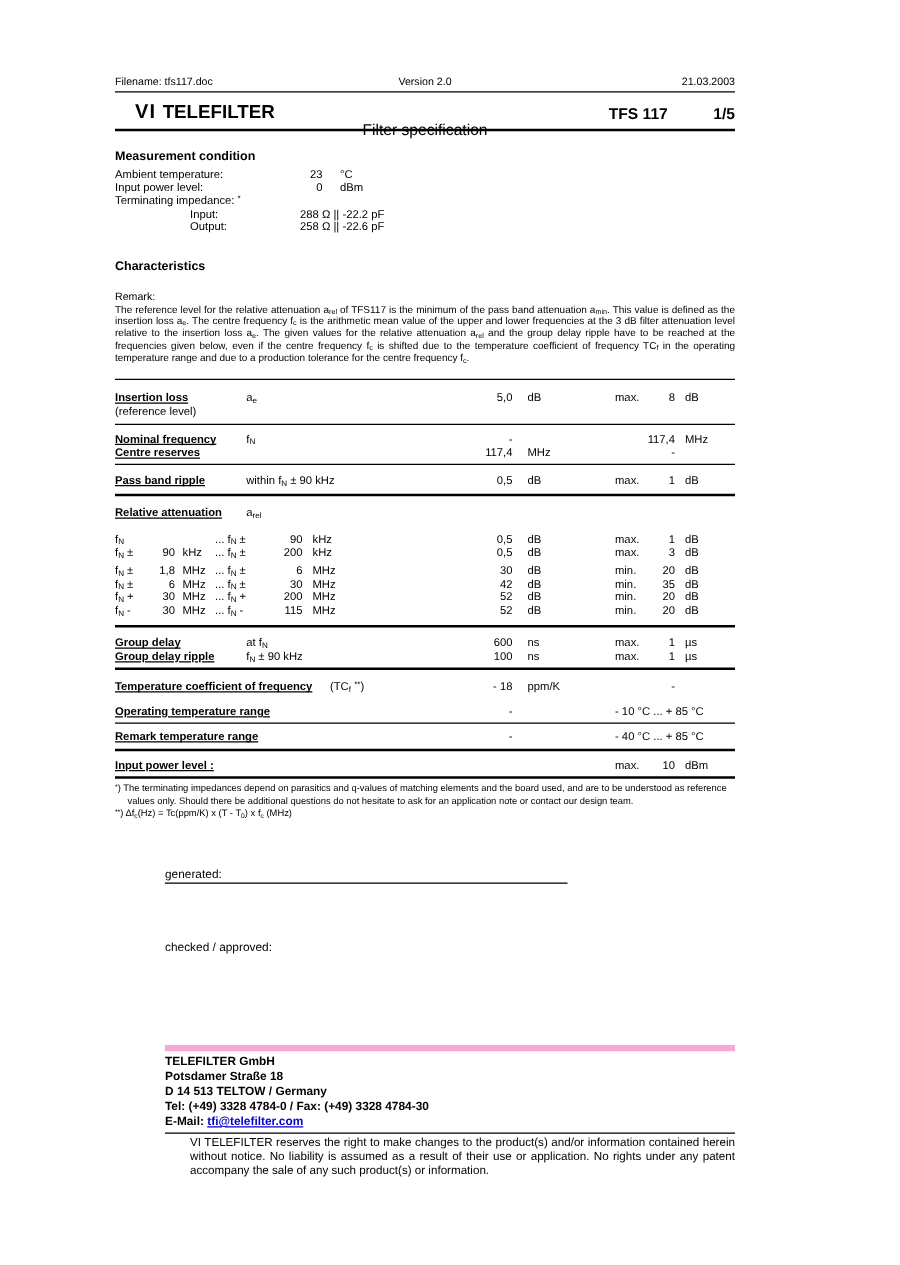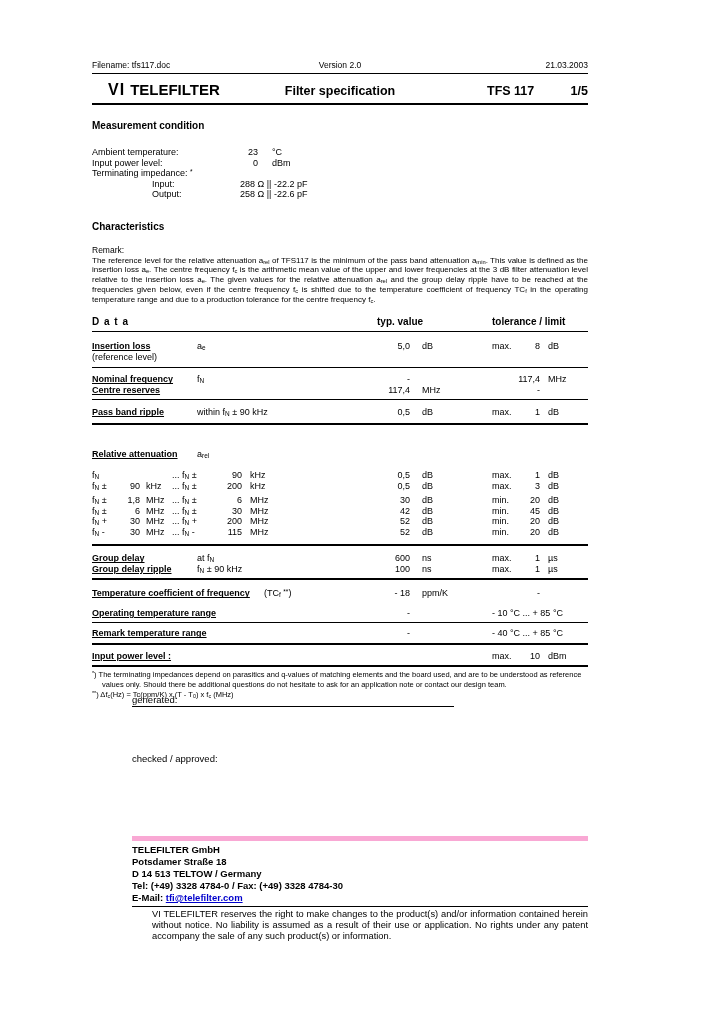--- a/index.html
+++ b/index.html
@@ -16,29 +16,29 @@
 
   
   .hm { display:flex; font-size:8.5px; line-height:11px; }
   .hm > span { flex:1; }
   .hm .c { text-align:center; }
   .hm .r { text-align:right; }
   .hm-rule { margin-top:2px; }
   .hmain { position:relative; height:24px; margin-top:5px; }
   .hmain .logo { position:absolute; left:16px; top:2px; font-size:15px; font-weight:bold; }
   .hmain .logo .vi { font-size:16px; letter-spacing:1px; margin-right:5px; }
-  .hmain .title { position:absolute; left:50%; transform:translateX(-50%); top:5px; font-size:12.5px; font-weight:bold;text-align:center; }
+  .hmain .title { position:absolute; left:50%; transform:translateX(-50%); top:18px; font-size:12.5px; font-weight:normal;text-align:center; }
   .hmain .part { position:absolute; left:395px; top:5px; font-size:12.5px; font-weight:bold; }
   .hmain .pg { position:absolute; right:0; top:5px; font-size:12.5px; font-weight:bold; }
   .hmain-rule { border-top-width:2px; }
 
   
   .sec-h { font-size:10px; font-weight:bold; }
   .meas { margin-top:15px; }
-  .meas .rows { margin-top:16px; font-size:9px; line-height:10.5px; }
+  .meas .rows { margin-top:3px; font-size:9px; line-height:10.5px; }
   .m-row { display:flex; }
   .m-label { width:148px; }
   .m-val { width:18px; text-align:right; }
   .m-unit { margin-left:14px; }
   .m-ind { width:60px; }
   .m-lab2 { width:88px; }
 
   
   .chars { margin-top:21px; }
   .remark-label { margin-top:13px; font-size:8.5px; line-height:10px; }
@@ -137,25 +137,20 @@
     </div>
   </div>
 
   <div class="chars">
     <div class="sec-h">Characteristics</div>
     <div class="remark-label">Remark:</div>
     <div class="remark">The reference level for the relative attenuation a<sub>rel</sub> of TFS117 is the minimum of the pass band attenuation a<sub>min</sub>. This value is defined as the insertion loss a<sub>e</sub>. The centre frequency f<sub>c</sub> is the arithmetic mean value of the upper and lower frequencies at the 3 dB filter attenuation level relative to the insertion loss a<sub>e</sub>. The given values for the relative attenuation a<sub>rel</sub> and the group delay ripple have to be reached at the frequencies given below, even if the centre frequency f<sub>c</sub> is shifted due to the temperature coefficient of frequency TC<sub>f</sub> in the operating temperature range and due to a production tolerance for the centre frequency f<sub>c</sub>.</div>
   </div>
 
   <div class="dtable">
-    <div class="th-row">
-      <span class="th-data">D a t a</span>
-      <span class="th-typ">typ. value</span>
-      <span class="th-tol">tolerance / limit</span>
-    </div>
     <hr class="rule" style="margin-top:3px;">
 
     <div class="t-row" style="margin-top:9px;">
       <span class="cn b">Insertion loss</span>
       <span class="cc">a<sub>e</sub></span>
       <span class="ctv">5,0</span>
       <span class="ctu">dB</span>
       <span class="ctp">max.</span>
       <span class="ctvl">8</span>
       <span class="ctun">dB</span>
@@ -188,21 +183,21 @@
       <span class="cn b">Pass band ripple</span>
       <span class="cc">within f<sub>N</sub> ± 90 kHz</span>
       <span class="ctv">0,5</span>
       <span class="ctu">dB</span>
       <span class="ctp">max.</span>
       <span class="ctvl">1</span>
       <span class="ctun">dB</span>
     </div>
     <hr class="rule thick" style="margin-top:5px;">
 
-    <div class="t-row" style="margin-top:24px;">
+    <div class="t-row" style="margin-top:8px;">
       <span class="cn b">Relative attenuation</span>
       <span class="cc">a<sub>rel</sub></span>
     </div>
 
     <div class="t-row" style="margin-top:11px;">
       <span class="ap1">f<sub>N</sub></span>
       <span class="av1"></span>
       <span class="au1"></span>
       <span class="ap2">... f<sub>N</sub> ±</span>
       <span class="av2">90</span>
@@ -243,21 +238,21 @@
     <div class="t-row">
       <span class="ap1">f<sub>N</sub> ±</span>
       <span class="av1">6</span>
       <span class="au1">MHz</span>
       <span class="ap2">... f<sub>N</sub> ±</span>
       <span class="av2">30</span>
       <span class="au2">MHz</span>
       <span class="ctv">42</span>
       <span class="ctu">dB</span>
       <span class="ctp">min.</span>
-      <span class="ctvl">45</span>
+      <span class="ctvl">35</span>
       <span class="ctun">dB</span>
     </div>
     <div class="t-row">
       <span class="ap1">f<sub>N</sub> +</span>
       <span class="av1">30</span>
       <span class="au1">MHz</span>
       <span class="ap2">... f<sub>N</sub> +</span>
       <span class="av2">200</span>
       <span class="au2">MHz</span>
       <span class="ctv">52</span>

